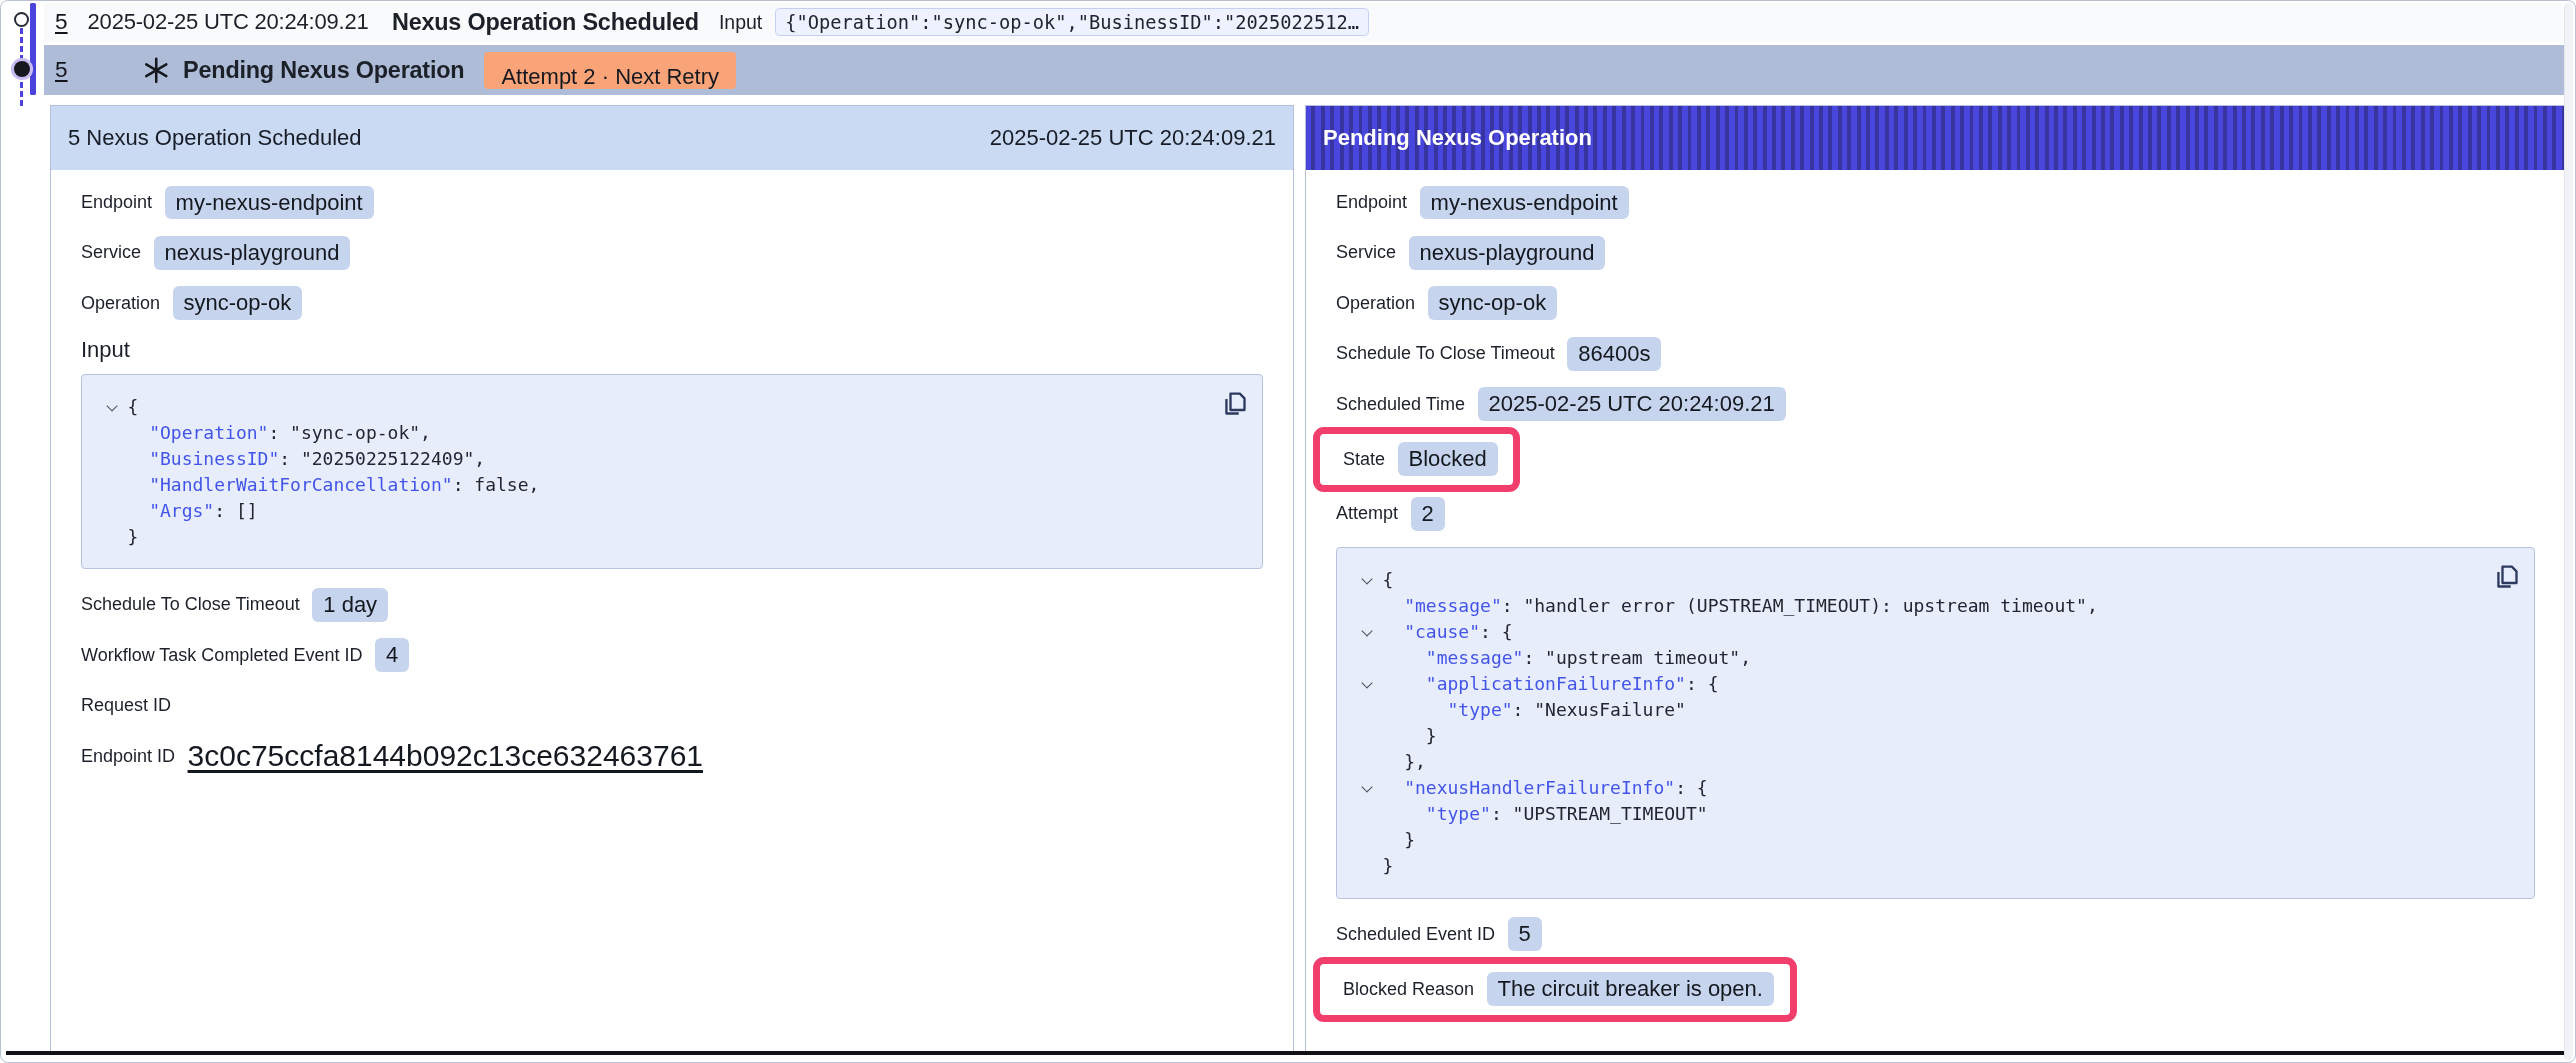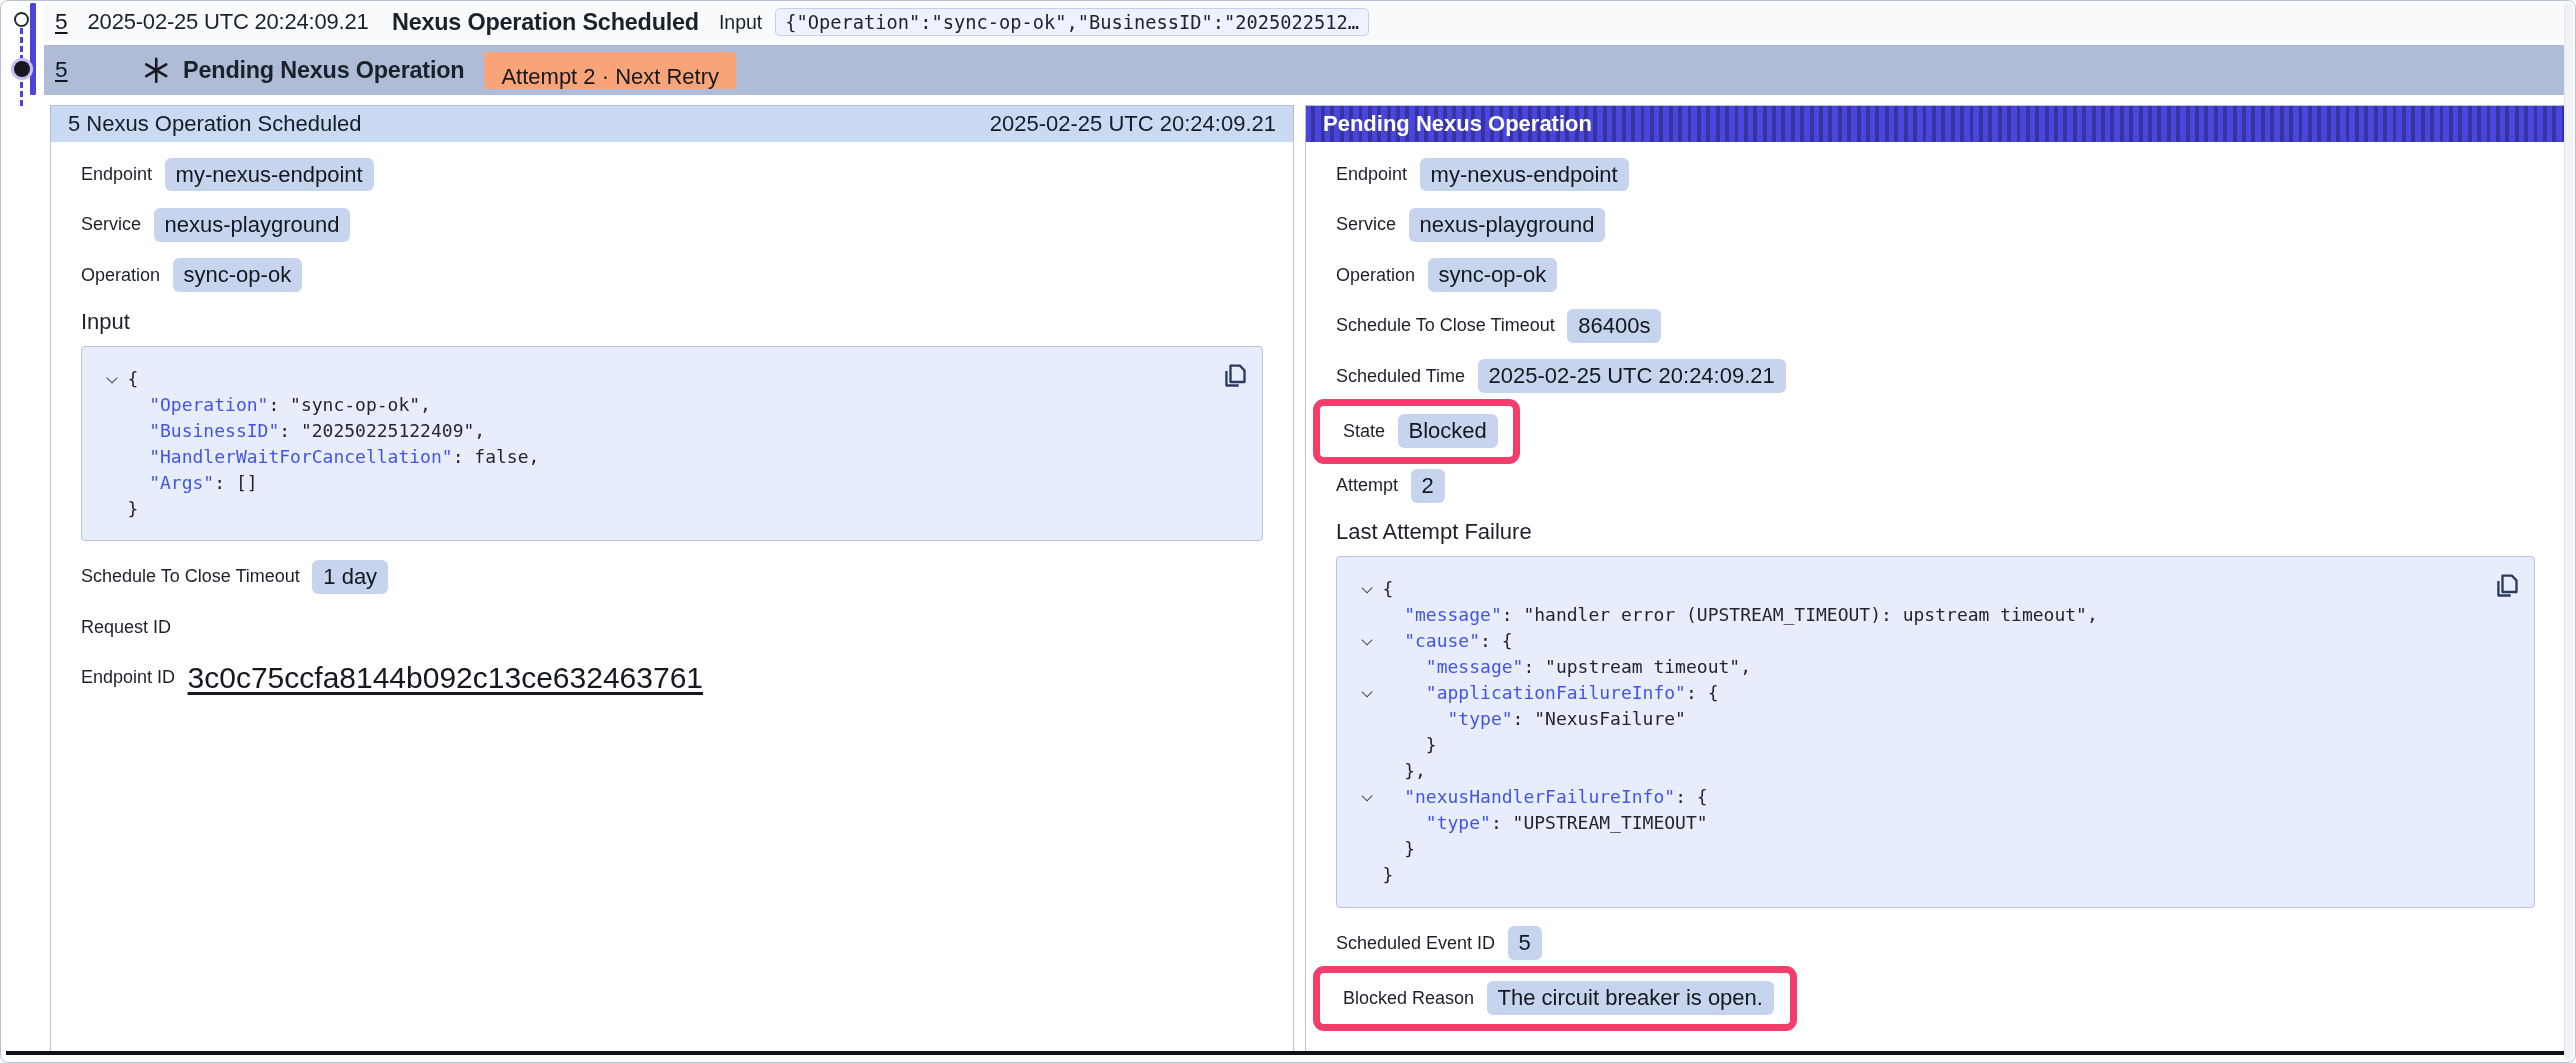--- a/index.html
+++ b/index.html
@@ -40,21 +40,21 @@
   .ev-input-chip{margin-left:12.5px;font-family:"DejaVu Sans Mono",monospace;font-size:18.7px;background:#eef2fe;border:1.6px solid #c4cff2;border-radius:4.7px;padding:2.3px 9.4px;color:#20242e;}
   .row2 .ev-title{margin-left:14px;}
   .pending-icon{margin-left:75px;width:26.5px;height:26.5px;}
   .retry-badge{display:flex;align-items:center;gap:12.5px;margin-left:20px;background:var(--orange);border-radius:3.9px;height:37px;padding:0 17px;font-size:22px;color:#15181f;flex-direction:column;}
   .retry-badge svg{width:23.4px;height:23.4px;}
 
   
   .panel{position:absolute;top:104px;height:947px;background:#fff;border:1.6px solid var(--panel-border);}
   .panel-left{left:49px;width:1244px;}
   .panel-right{left:1304px;width:1261px;}
-  .panel-head{height:36px;display:flex;align-items:center;justify-content:space-between;padding:0 17px;font-size:22px;}
+  .panel-head{height:64px;display:flex;align-items:center;justify-content:space-between;padding:0 17px;font-size:22px;}
   .panel-left .panel-head{background:var(--left-head);color:#171c26;}
   .panel-right .panel-head{background:repeating-linear-gradient(90deg,var(--stripe-l) 0 5.5px,var(--stripe-d) 5.5px 9.4px);color:#fff;font-weight:600;}
   .panel-body{padding:15.6px 30px 0 30px;}
 
   .field-row{display:flex;align-items:center;min-height:34px;margin-bottom:16.4px;}
   .field-label{font-size:18px;margin-right:12.5px;white-space:nowrap;}
   .chip{background:var(--chip);border-radius:6.2px;padding:3.9px 11px;font-size:22px;color:#14181f;white-space:nowrap;}
   .linkval{font-size:30px;color:#14181f;text-decoration:underline;text-underline-offset:3.9px;white-space:nowrap;}
   .ann{display:inline-flex;align-items:center;border:7px solid var(--pink);border-radius:11px;padding:8.6px 15.6px;margin:-11px 0 -11px -22.6px;padding-left:22.6px;}
 
@@ -156,20 +156,24 @@
           <svg viewBox="0 0 24 24" class="copy-btn">
             <path d="M9 4 H17 L21 8 V18 H9 Z" fill="none" stroke="#2b3a5e" stroke-width="2" stroke-linejoin="round"></path>
             <path d="M5.5 8.5 V21 H16" fill="none" stroke="#2b3a5e" stroke-width="2" stroke-linejoin="round"></path>
           </svg>
         </div>
         <div class="field-row">
           <span class="field-label">Schedule To Close Timeout</span>
           <span class="chip">1 day</span>
         </div>
         <div class="field-row">
+          <span class="field-label">Workflow Task Completed Event ID</span>
+          <span class="chip">4</span>
+        </div>
+        <div class="field-row">
           <span class="field-label">Request ID</span>
         </div>
         <div class="field-row">
           <span class="field-label">Endpoint ID</span>
           <span class="linkval">3c0c75ccfa8144b092c13ce632463761</span>
         </div>
       </div>
   </div>
 
   <div class="panel panel-right">
@@ -200,21 +204,20 @@
         <div class="field-row">
           <span class="ann">
             <span class="field-label">State</span>
             <span class="chip">Blocked</span>
           </span>
         </div>
         <div class="field-row">
           <span class="field-label">Attempt</span>
           <span class="chip">2</span>
         </div>
-        <div class="code-label">Last Attempt Failure</div>
         <div class="code-block">
           <div class="code-line">
             <span class="caret-slot">
               <span class="caret"></span>
             </span>
             <span class="code-text">{</span>
           </div>
           <div class="code-line">
             <span class="caret-slot"></span>
             <span class="code-text">  <span class="k">"message"</span>: "handler error (UPSTREAM_TIMEOUT): upstream timeout",</span>

